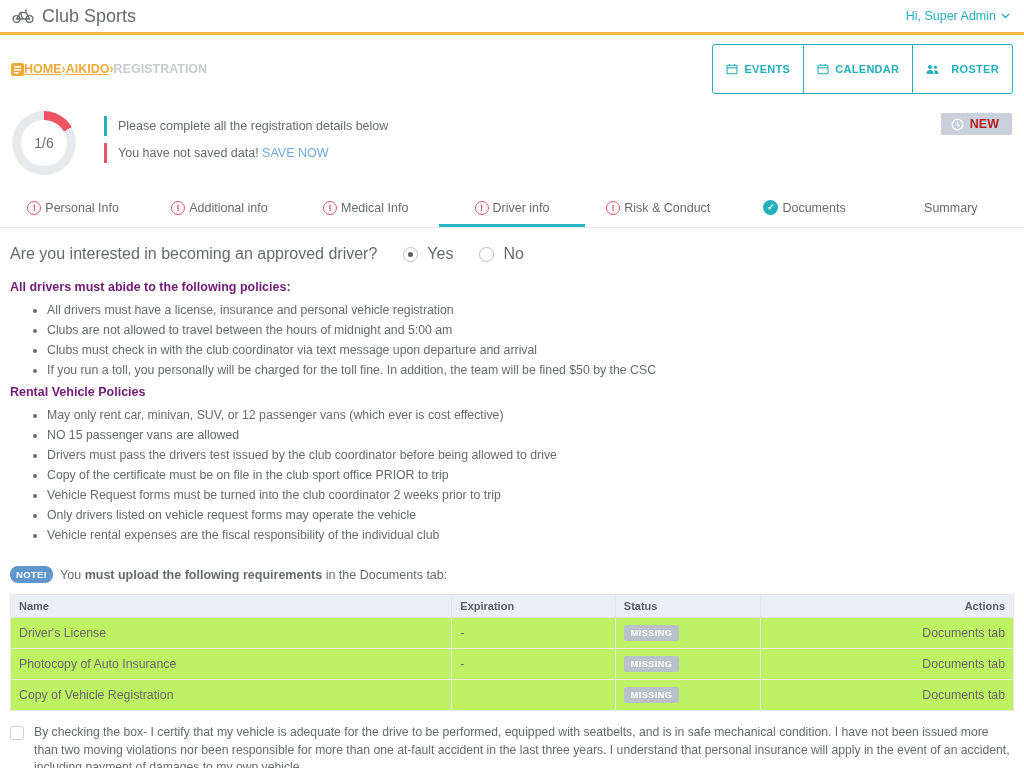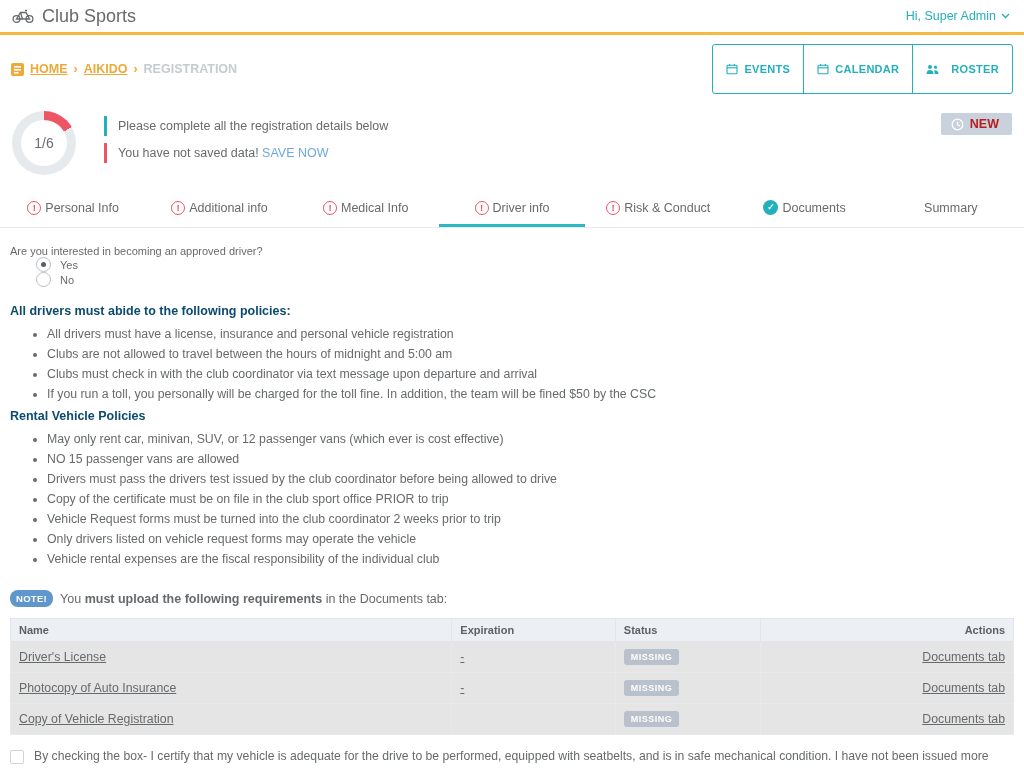--- a/index.html
+++ b/index.html
@@ -8,21 +8,21 @@
   .page { width:1024px; height:768px; display:flex; flex-direction:column; background:#fff; }
 
   
   .topbar { height:35px; display:flex; justify-content:space-between; align-items:center;
             padding:0 14px 0 12px; border-bottom:3px solid #f5b942; flex:0 0 auto; }
   .brand { display:flex; align-items:center; gap:8px; font-size:18px; color:#676a6c; }
   .usermenu { display:flex; align-items:center; gap:5px; color:#23b0bd; font-size:12.5px; cursor:pointer; }
 
   
   .crumb-row { display:flex; justify-content:space-between; align-items:center; padding:9px 11px 7px; flex:0 0 auto; }
-  .breadcrumb { display:flex; align-items:center; gap:6px; font-size:12.5px; font-weight:bold; }
+  .breadcrumb { display:flex; align-items:center; gap:0; font-size:12.5px; font-weight:bold; }
   .crumb-link { color:#efa938; text-decoration:underline; cursor:pointer; }
   .crumb-sep { color:#efa938; font-weight:bold; }
   .crumb-current { color:#c7cbce; }
   .btn-group { display:flex; }
   .tool-btn { display:flex; align-items:center; gap:6px; border:1px solid #23b0bd; background:#fff;
               color:#23b0bd; font-size:11px; font-weight:bold; letter-spacing:.3px;
               padding:18px 13px; cursor:pointer; margin-left:-1px; }
   .tool-btn:first-child { border-radius:3px 0 0 3px; margin-left:0; }
   .tool-btn:last-child { border-radius:0 3px 3px 0;gap:12px; }
 
@@ -49,37 +49,37 @@
   .tab.active { border-bottom-color:#2cb8c2; }
   .err-ic { width:14px; height:14px; border:1px solid #ed5565; border-radius:50%; color:#ed5565;
             font-size:9.5px; font-weight:bold; line-height:12px; text-align:center; flex:0 0 auto; }
   .err-ic::after { content:"!"; }
   .ok-ic { width:15px; height:15px; background:#23b0bd; border-radius:50%; color:#fff;
            font-size:9px; font-weight:bold; line-height:15px; text-align:center; flex:0 0 auto; }
   .ok-ic::after { content:"\2713"; }
 
   
   .content { padding:17px 10px 0; flex:0 0 auto; }
-  .question-row { display:flex; font-size:11px;flex-direction:column; }
+  .question-row { display:flex; align-items:center; font-size:16px; }
   .radio-opt { display:flex; align-items:center; gap:9px; margin-left:26px; cursor:pointer; }
   .radio { width:15px; height:15px; border:1px solid #b9bfc4; border-radius:50%; background:#fff; position:relative; }
   .radio.checked::after { content:""; position:absolute; inset:4px; background:#5a5e62; border-radius:50%; }
-  .policy-head { font-weight:bold; color:#0c4a6e; font-size:12.5px; margin-top:17px; }
+  .policy-head { font-weight:bold; color:#701a75; font-size:12.5px; margin-top:17px; }
   .content ul { list-style:disc; margin:10px 0 2px 23px; padding-left:14px; }
   .content li { margin-bottom:7px; font-size:12.3px; line-height:13px; }
 
   .note-row { display:flex; align-items:center; gap:7px; margin:24px 0 0; font-size:12.5px; }
   .note-badge { background:#5f97cd; color:#fff; font-size:9.5px; font-weight:bold; padding:3px 6px;
                 border-radius:8px; letter-spacing:.3px; }
 
   
   table { width:100%; border-collapse:collapse; margin-top:11px; border:1px solid #e7eaec; table-layout:fixed; }
   th { background:#eceff3; color:#5b6168; font-size:11px; font-weight:bold; text-align:left;
        padding:5px 8px; border:1px solid #e2e6ea; }
-  td { padding:7px 8px; border:1px solid #e7eaec; font-size:12.3px; color:#676a6c; background:#e5e5e5;text-decoration:underline; }
+  td { padding:7px 8px; border:1px solid #e7eaec; font-size:12.3px; color:#676a6c; background:#bef264; }
   .col-name { width:44%; } .col-exp { width:16.3%; } .col-status { width:14.5%; } .col-actions { width:25.2%; }
   th.right, td.right { text-align:right; }
   .missing-badge { display:inline-block; background:#b8c1cc; color:#fff; font-size:9px; font-weight:bold;
                    padding:3px 7px; border-radius:3px; letter-spacing:.5px; }
 
   
   .cert-row { display:flex; align-items:flex-start; gap:10px; margin:13px 0 0; }
   .checkbox { width:14px; height:14px; border:1px solid #cfd4d9; border-radius:2px; background:#fff;
               flex:0 0 auto; margin-top:2px; cursor:pointer; }
   .cert-text { font-size:12.2px; line-height:1.45; color:#676a6c; }

